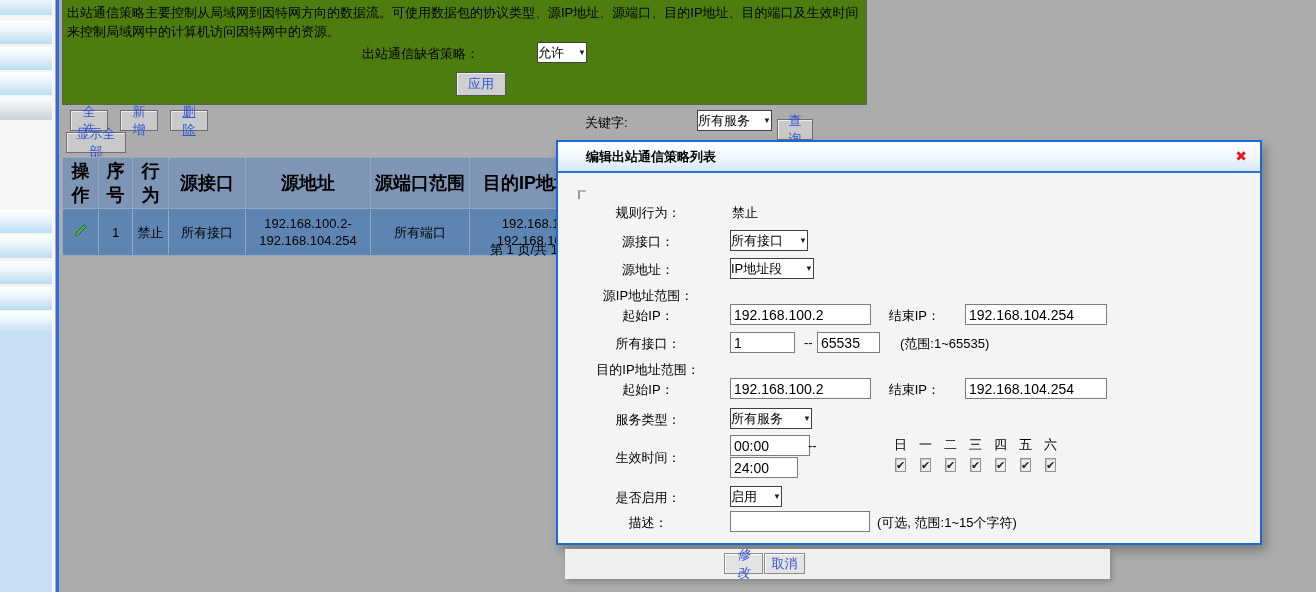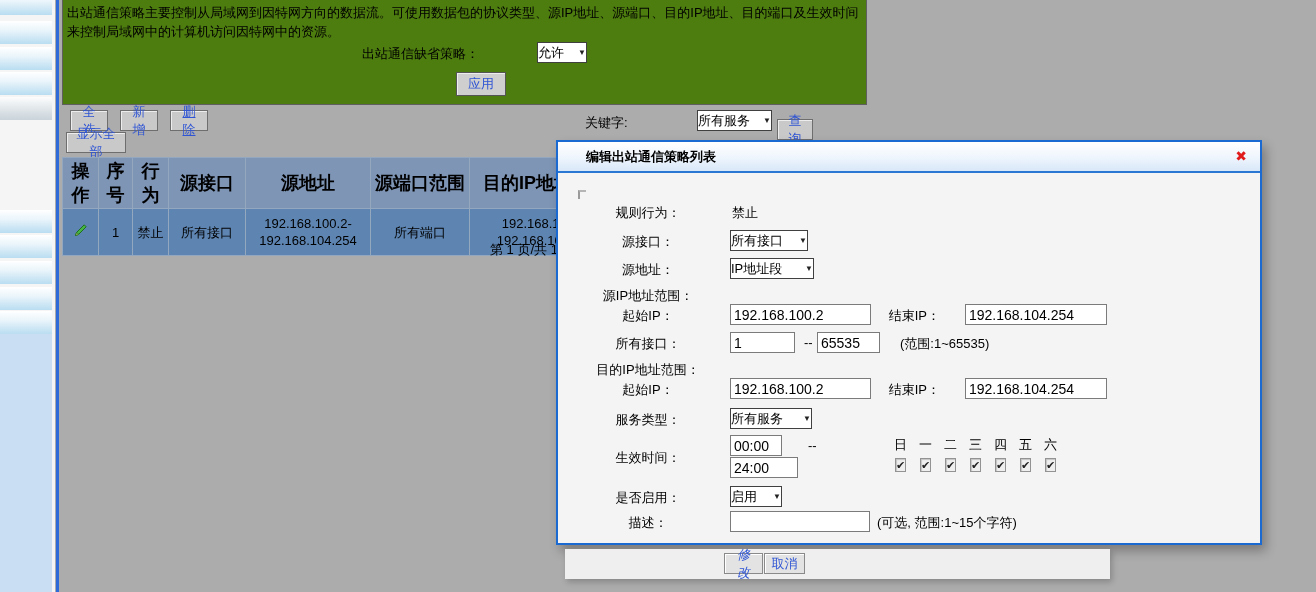--- a/index.html
+++ b/index.html
@@ -191,21 +191,21 @@
   <div class="abs" style="left:300px;top:239px;width:82px;text-align:right;">结束IP：</div>
   <input class="txt abs" style="left: 407px; top: 236px; width: 142px;" value="192.168.104.254">
 
   <div class="dlg-label" style="top:269px">服务类型：</div>
   <div class="select abs" style="left:172px;top:266px;width:82px;">
     <span>所有服务</span>
     <span class="caret">▼</span>
   </div>
 
   <div class="dlg-label" style="top:307px">生效时间：</div>
-  <input class="txt abs" style="left: 172px; top: 293px; width: 52px;" value="00:00">
+  <input class="txt abs" style="left: 172px; top: 293px; width: 80px;" value="00:00">
   <span class="abs" style="left:250px;top:296px">--</span>
   <input class="txt abs" style="left: 172px; top: 315px; width: 68px;" value="24:00">
 
   <div class="days-row" style="top:294px">
     <span class="day">日</span>
     <span class="day">一</span>
     <span class="day">二</span>
     <span class="day">三</span>
     <span class="day">四</span>
     <span class="day">五</span>

